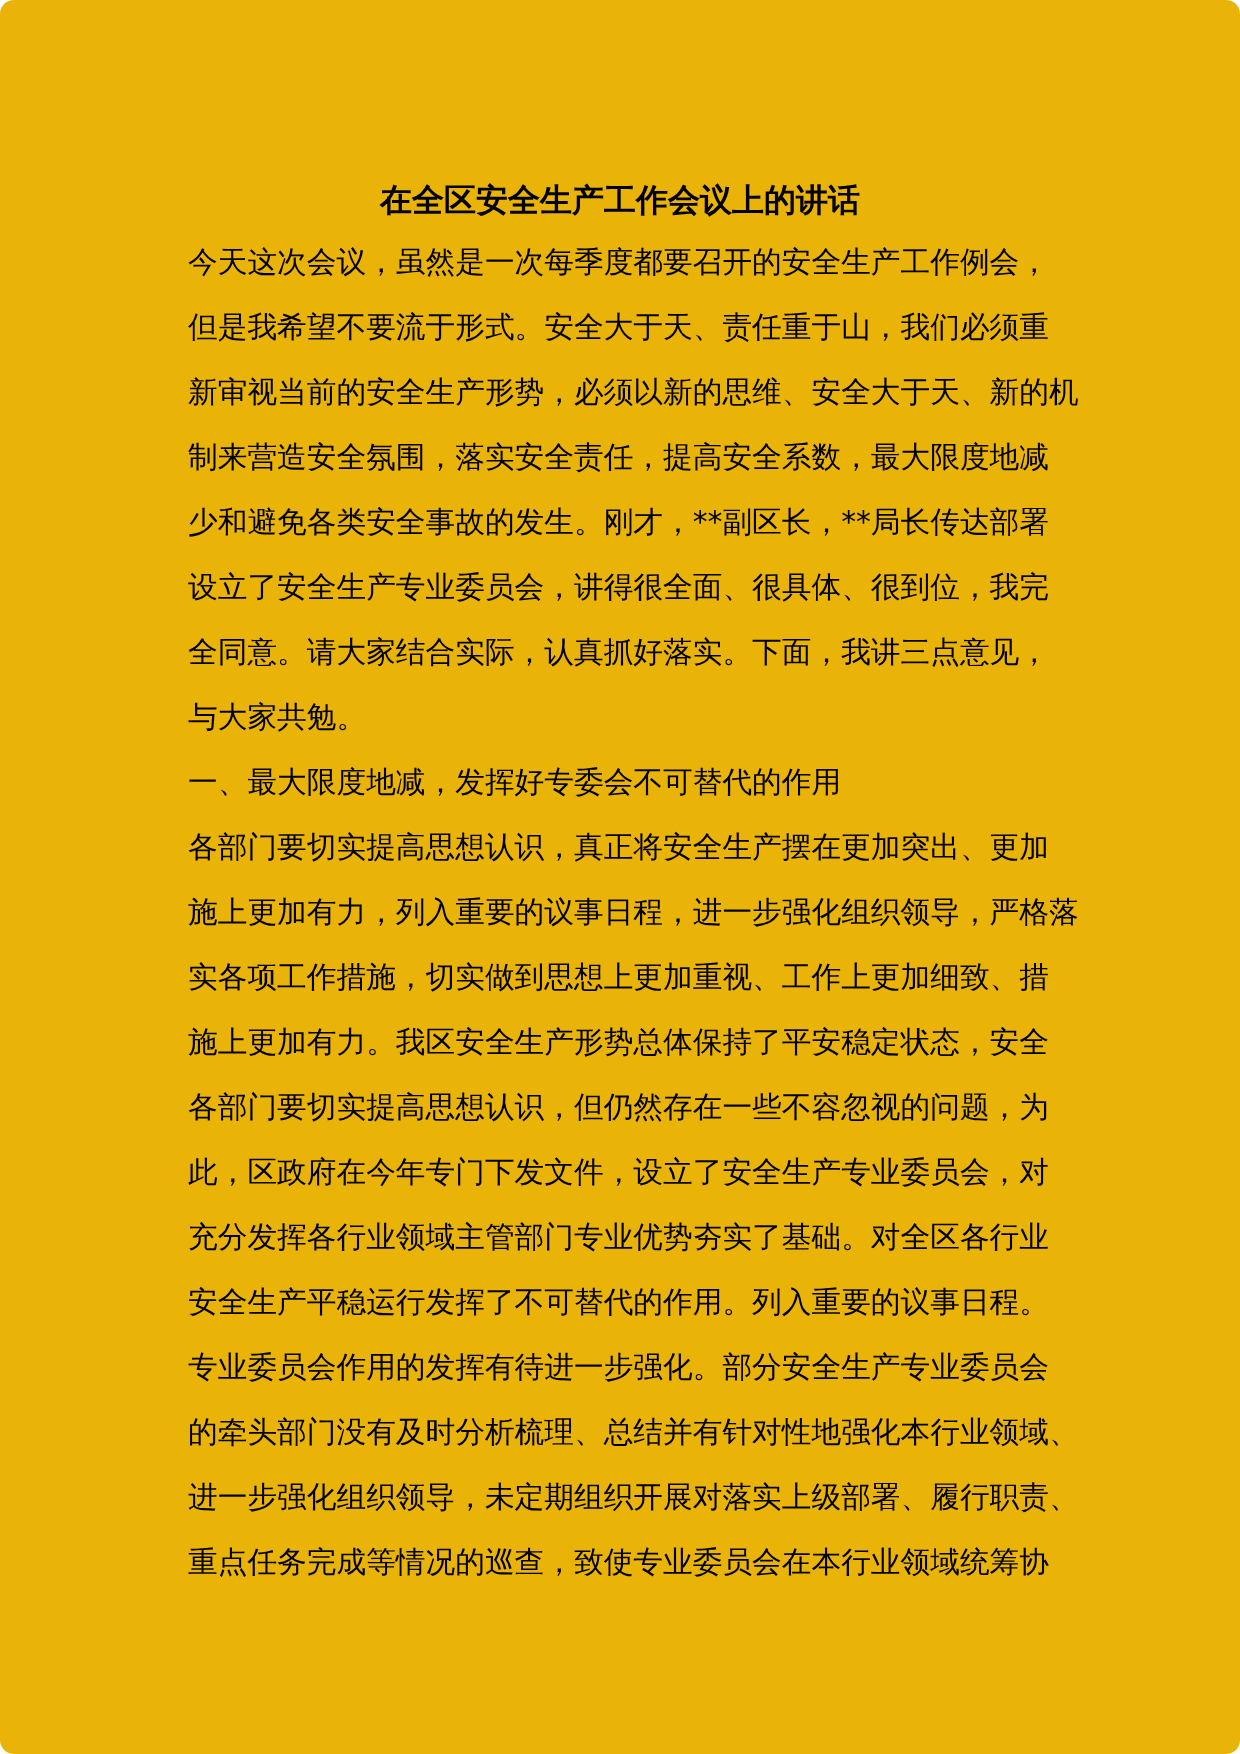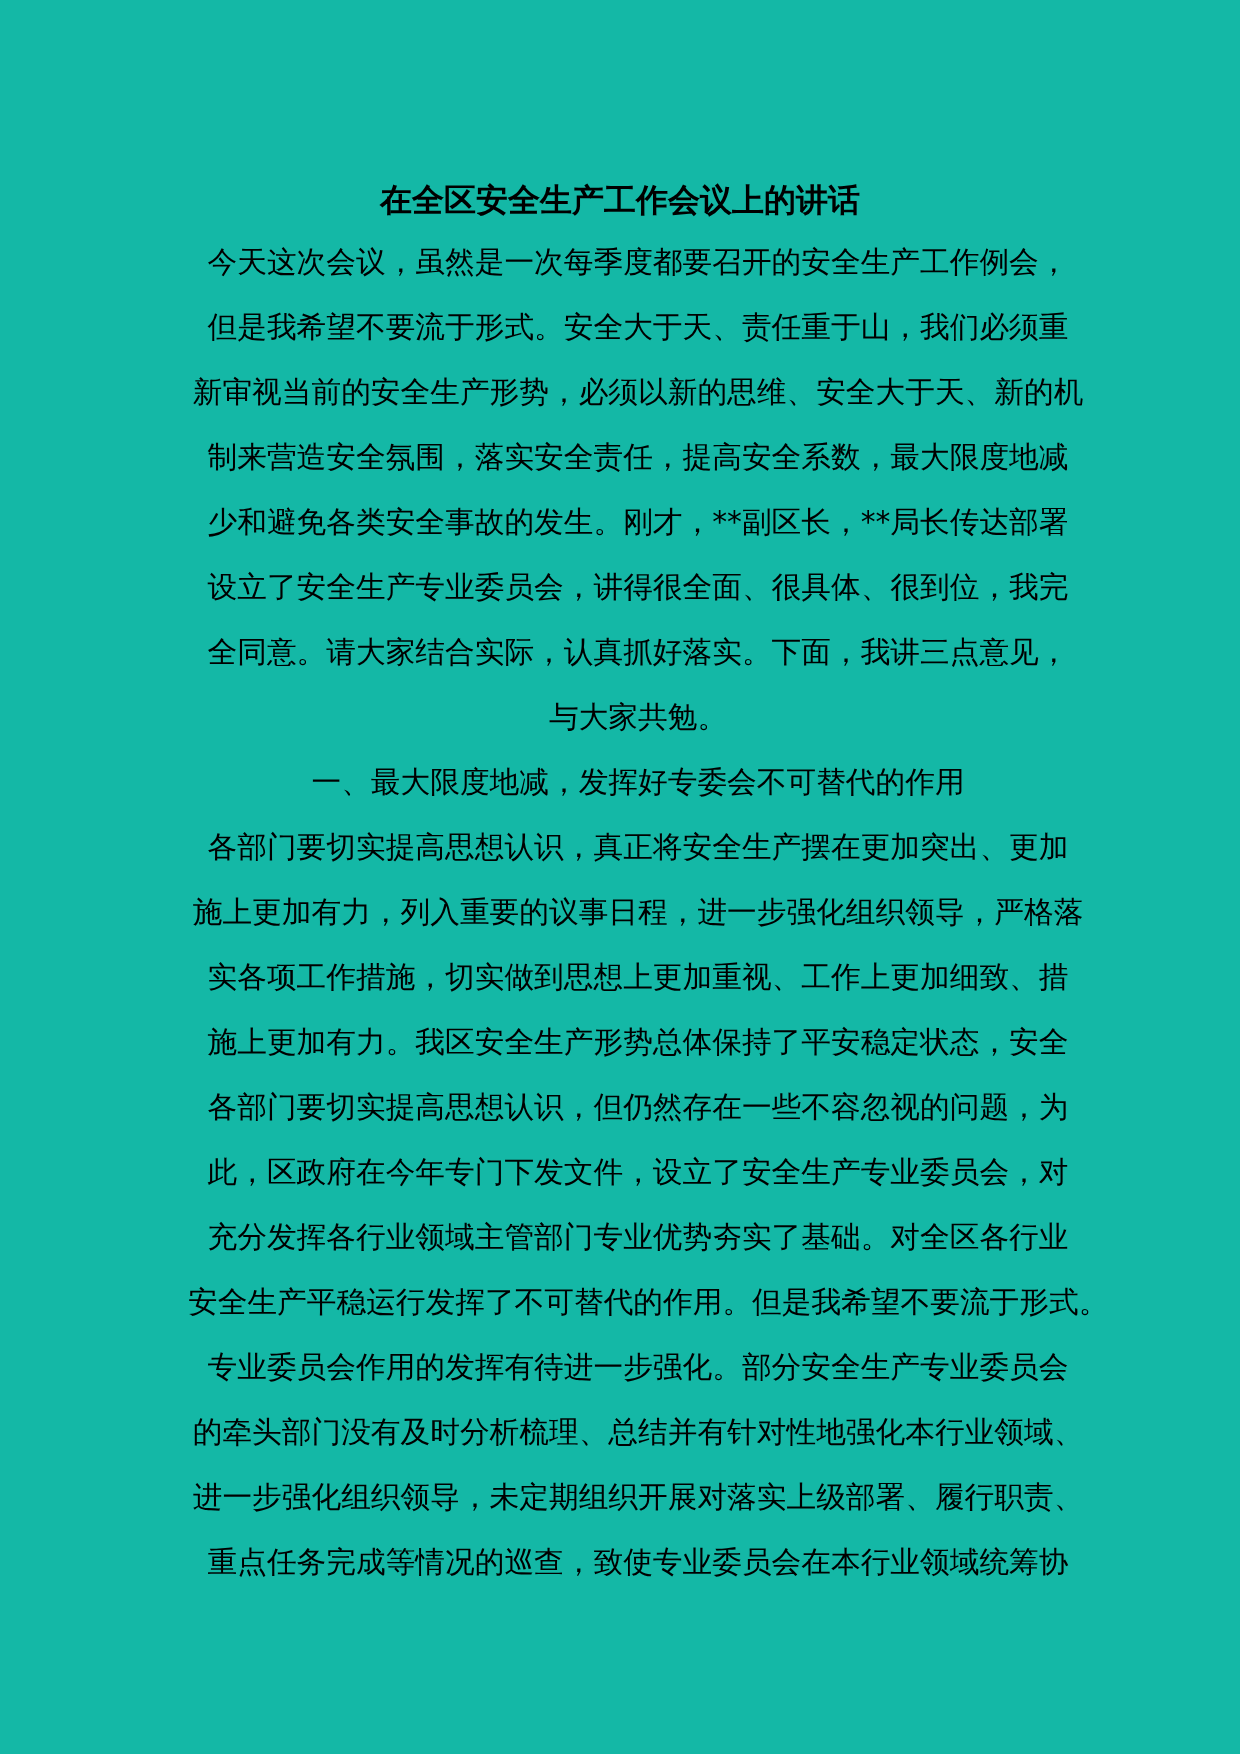--- a/index.html
+++ b/index.html
@@ -14,21 +14,22 @@
       overflow: hidden;
       color: #000000;
       font-family: "DejaVu Sans", "Liberation Sans", sans-serif;
     }
     .page {
       position: absolute;
       left: 0;
       top: 0;
       width: 1240px;
       height: 1754px;
-      background: #14b8a6;
+      background: #eab308;
+      border-radius: 14px;
     }
     .title {
       position: absolute;
       left: 0;
       width: 1240px;
       top: 174px;
       text-align: center;
       font-size: 32px;
       line-height: 52px;
       font-weight: bold;
@@ -44,21 +45,20 @@
       margin: 0;
       padding: 0;
     }
     .line {
       display: block;
       font-size: 29.7px;
       line-height: 65px;
       height: 65px;
       white-space: nowrap;
       letter-spacing: 0px;
-      text-align: center;
     }
   </style>
 </head>
 <body>
 
 <div class="page">
   <h1 class="title">在全区安全生产工作会议上的讲话</h1>
   <div class="body-text">
     <span class="line">今天这次会议，虽然是一次每季度都要召开的安全生产工作例会，</span>
     <span class="line">但是我希望不要流于形式。安全大于天、责任重于山，我们必须重</span>
@@ -69,19 +69,19 @@
     <span class="line">全同意。请大家结合实际，认真抓好落实。下面，我讲三点意见，</span>
     <span class="line">与大家共勉。</span>
     <span class="line">一、最大限度地减，发挥好专委会不可替代的作用</span>
     <span class="line">各部门要切实提高思想认识，真正将安全生产摆在更加突出、更加</span>
     <span class="line">施上更加有力，列入重要的议事日程，进一步强化组织领导，严格落</span>
     <span class="line">实各项工作措施，切实做到思想上更加重视、工作上更加细致、措</span>
     <span class="line">施上更加有力。我区安全生产形势总体保持了平安稳定状态，安全</span>
     <span class="line">各部门要切实提高思想认识，但仍然存在一些不容忽视的问题，为</span>
     <span class="line">此，区政府在今年专门下发文件，设立了安全生产专业委员会，对</span>
     <span class="line">充分发挥各行业领域主管部门专业优势夯实了基础。对全区各行业</span>
-    <span class="line">安全生产平稳运行发挥了不可替代的作用。但是我希望不要流于形式。</span>
+    <span class="line">安全生产平稳运行发挥了不可替代的作用。列入重要的议事日程。</span>
     <span class="line">专业委员会作用的发挥有待进一步强化。部分安全生产专业委员会</span>
     <span class="line">的牵头部门没有及时分析梳理、总结并有针对性地强化本行业领域、</span>
     <span class="line">进一步强化组织领导，未定期组织开展对落实上级部署、履行职责、</span>
     <span class="line">重点任务完成等情况的巡查，致使专业委员会在本行业领域统筹协</span>
   </div>
 </div>
 
 </body></html>

